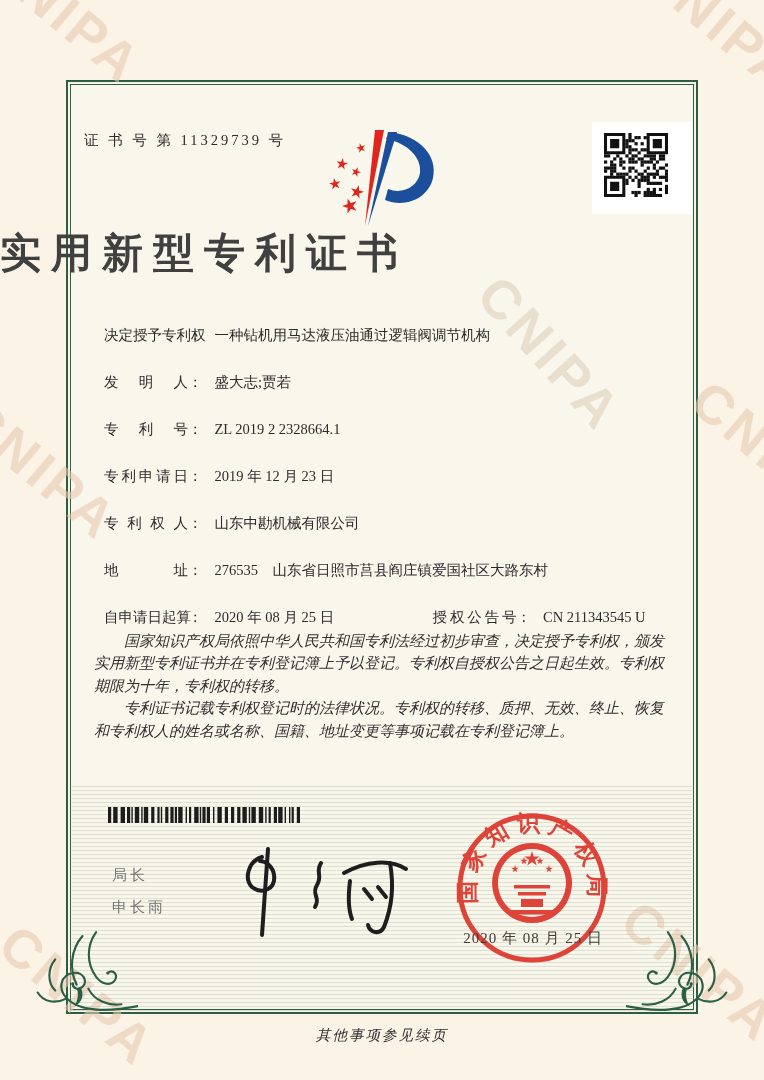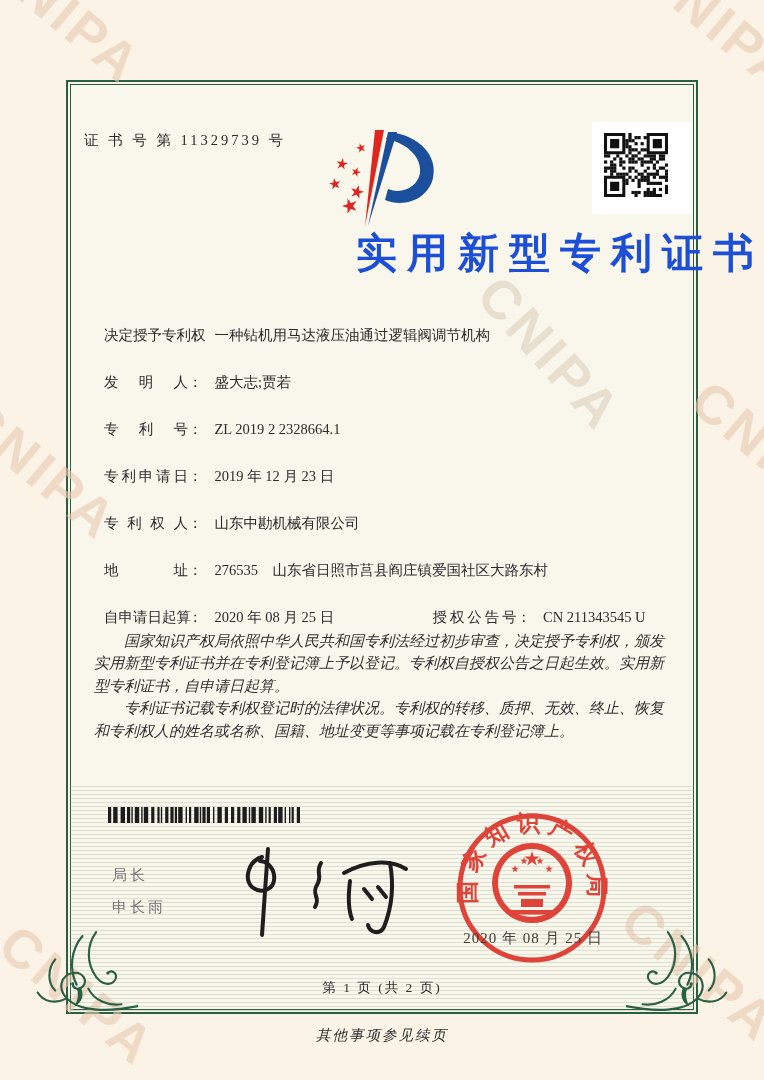--- a/index.html
+++ b/index.html
@@ -25,22 +25,22 @@
   }
   .guilloche{
     position:absolute; left:70px; top:786px; width:624px; height:226px; z-index:1;
     background:repeating-linear-gradient(180deg, rgba(150,175,145,.30) 0 1px, transparent 1px 4px);
   }
   .cert-no{ position:absolute; left:84px; top:131px; font-size:14.5px; letter-spacing:3px; z-index:3; }
   .logo{ position:absolute; left:320px; top:126px; width:136px; height:108px; z-index:3; }
   .qr-panel{ position:absolute; left:592px; top:122px; width:100px; height:92px; background:#ffffff; z-index:2; }
   .qr{ position:absolute; left:604px; top:133px; width:64px; height:64px; z-index:3; }
   .title{
-    position:absolute; left:0; top:226px; width:764px; text-align:right; z-index:3;
-    font-size:41px; font-weight:700; letter-spacing:10px; color:#1d4ed8;
+    position:absolute; left:0; top:226px; width:764px; text-align:left; z-index:3;
+    font-size:41px; font-weight:700; letter-spacing:10px; color:#404040;
   }
   .fields{ position:absolute; left:104px; top:324px; width:566px; z-index:3; font-size:14.5px; }
   .frow{ line-height:22px; margin-bottom:25px; white-space:nowrap; }
   .flabel{ display:inline-block; width:84px; text-align:justify; text-align-last:justify; vertical-align:top; }
   .fvalue{ margin-left:12px; }
   .fvalue.w1{ display:inline-block; width:200px; }
   .grant-label{ margin-left:18px; }
   .body-text{ position:absolute; left:94px; top:630px; width:580px; z-index:3;
     font-size:15px; line-height:22.4px; color:#2f2f2f; font-style:italic; }
   .body-text p{ margin:0; text-indent:2em; }
@@ -260,21 +260,21 @@
     </div>
     <div class="frow">
       <span class="flabel">地址</span><span>：</span><span class="fvalue">276535　山东省日照市莒县阎庄镇爱国社区大路东村</span>
     </div>
     <div class="frow">
       <span class="flabel">自申请日起算</span><span>：</span><span class="fvalue w1">2020 年 08 月 25 日</span><span class="flabel grant-label">授权公告号</span><span>：</span><span class="fvalue">CN 211343545 U</span>
     </div>
   </div>
 
   <div class="body-text">
-    <p>国家知识产权局依照中华人民共和国专利法经过初步审查，决定授予专利权，颁发实用新型专利证书并在专利登记簿上予以登记。专利权自授权公告之日起生效。实用新型专利证书，自申请日起算。</p>
+    <p>国家知识产权局依照中华人民共和国专利法经过初步审查，决定授予专利权，颁发实用新型专利证书并在专利登记簿上予以登记。专利权自授权公告之日起生效。专利权期限为十年，专利权的转移。</p>
     <p>专利证书记载专利权登记时的法律状况。专利权的转移、质押、无效、终止、恢复和专利权人的姓名或名称、国籍、地址变更等事项记载在专利登记簿上。</p>
   </div>
 
   <svg class="barcode" viewBox="0 0 192 16" preserveAspectRatio="none">
     <g id="bcBars">
         <rect x="0" y="0" width="3.2" height="16"></rect>
         <rect x="5.2" y="0" width="4.4" height="16"></rect>
         <rect x="12.600000000000001" y="0" width="4.4" height="16"></rect>
         <rect x="19" y="0" width="3.2" height="16"></rect>
         <rect x="23.4" y="0" width="1.4" height="16"></rect>
@@ -346,21 +346,20 @@
       <polygon points="0,-1 0.588,0.809 -0.951,-0.309 0.951,-0.309 -0.588,0.809" transform="translate(85,50) scale(4)"></polygon>
       <polygon points="0,-1 0.588,0.809 -0.951,-0.309 0.951,-0.309 -0.588,0.809" transform="translate(94,58) scale(4)"></polygon>
       <rect x="59" y="74" width="36" height="3.5"></rect>
       <rect x="63" y="81" width="28" height="3.5"></rect>
       <rect x="66" y="88" width="22" height="8"></rect>
       <rect x="55" y="99" width="44" height="4.5"></rect>
     </g>
   </svg>
   <div class="seal-date">2020 年 08 月 25 日</div>
 
-  <div class="footer-page">第 1 页 (共 2 页)</div>
   <div class="note">其他事项参见续页</div>
 
   <svg class="flourish left" viewBox="0 0 115 92">
     <g fill="none" stroke="#2a5f43" stroke-width="2.2" stroke-linecap="round">
       <path d="M115,78 C85,84 55,84 42,70 C32,60 36,46 48,44 C58,42 64,52 58,58 C54,62 48,60 48,55"></path>
       <path d="M58,6 C46,20 44,40 52,56"></path>
       <path d="M72,2 C62,16 62,34 72,48 C78,56 88,58 92,50 C94,44 88,40 84,44"></path>
       <path d="M30,30 C22,40 22,54 30,62"></path>
       <path d="M42,70 C30,76 18,74 12,64"></path>
       <path d="M64,60 C70,72 84,78 98,76"></path>

